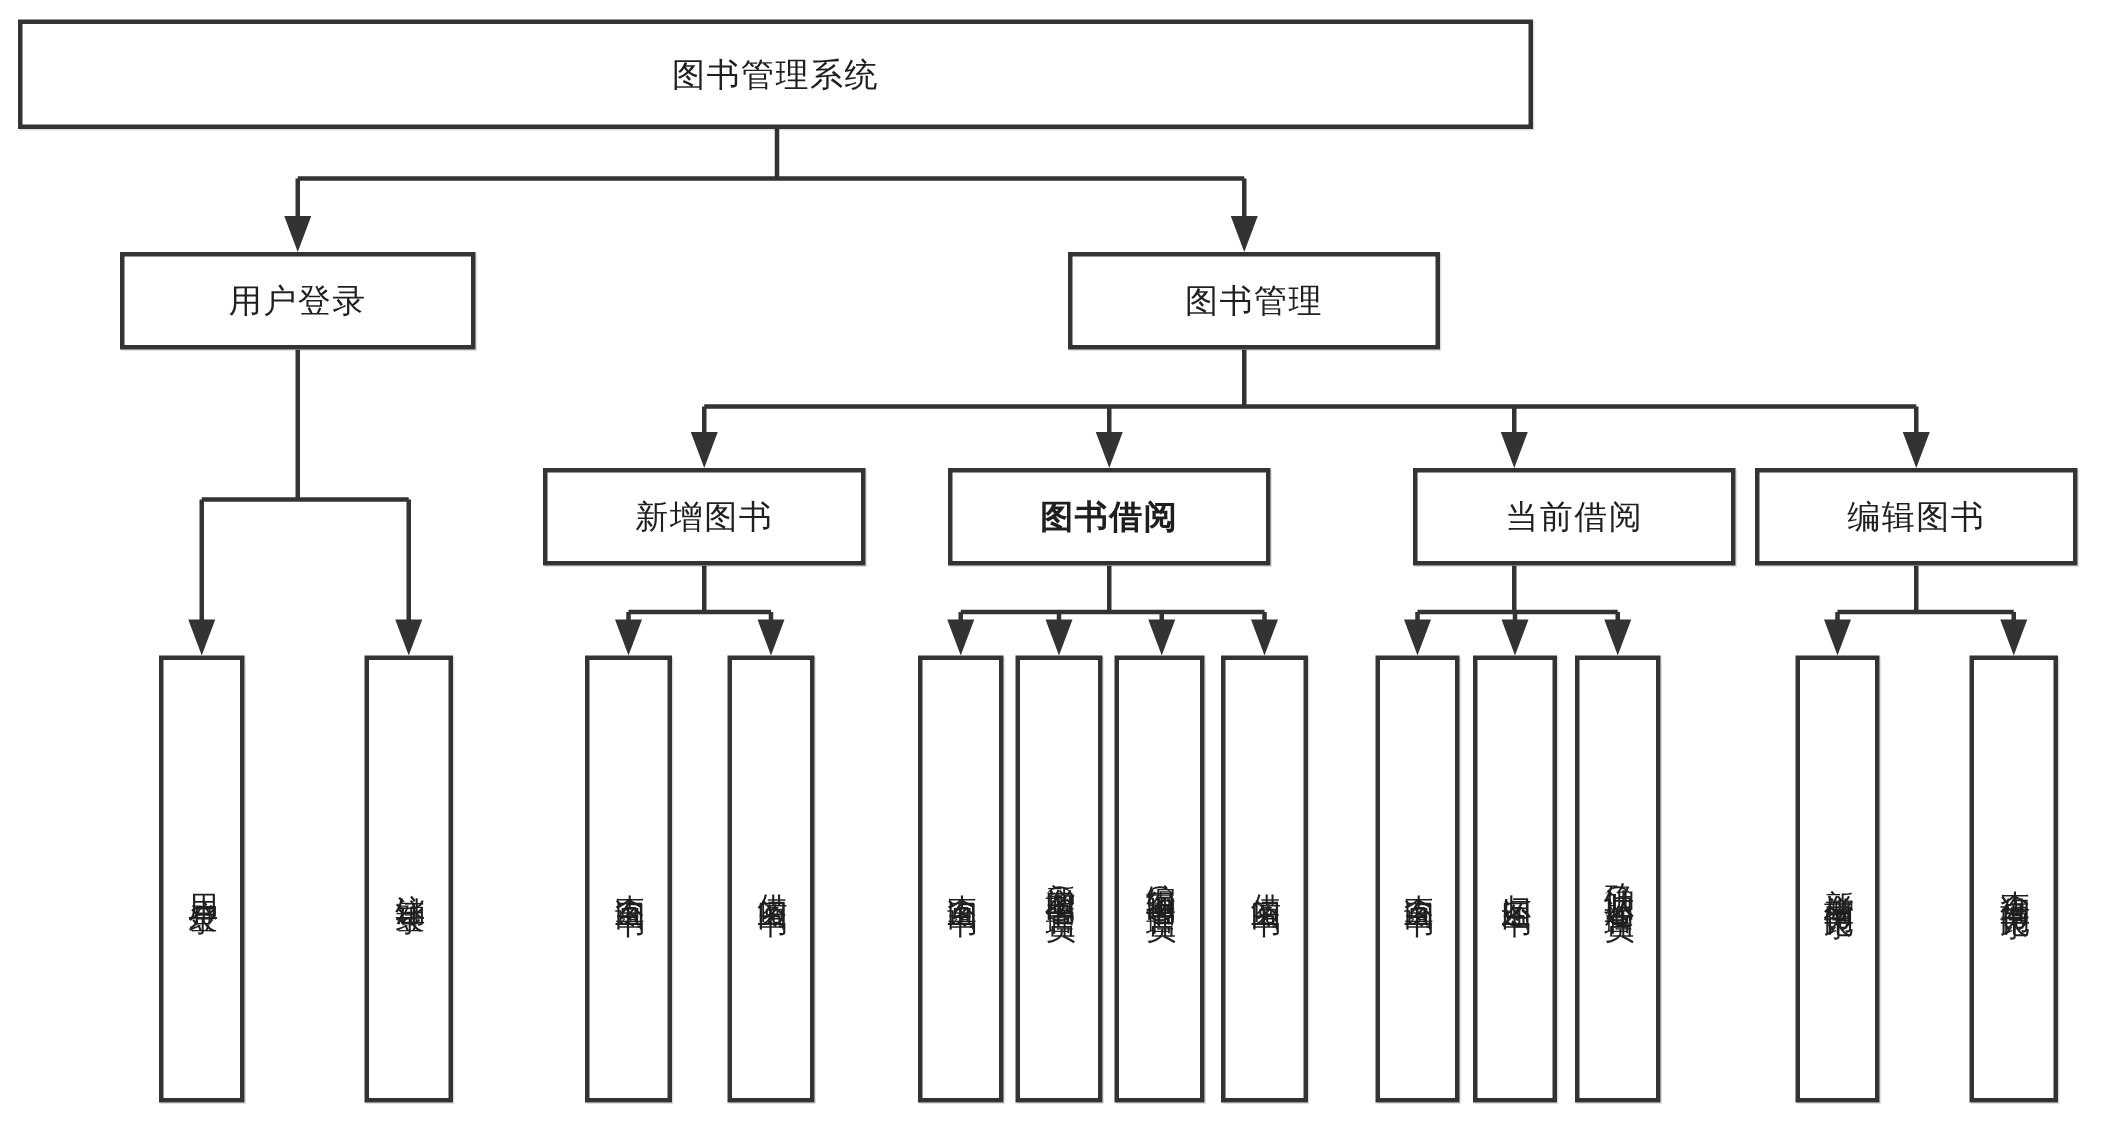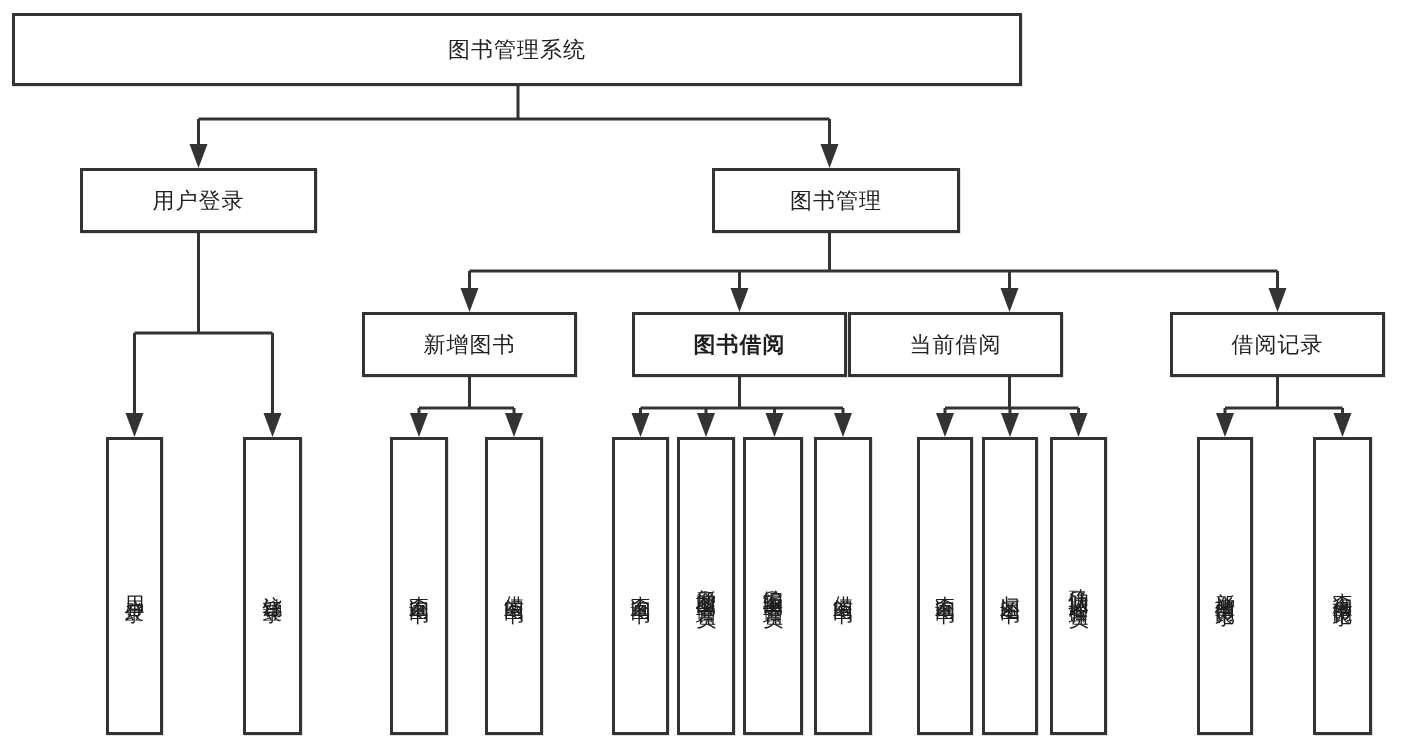--- a/index.html
+++ b/index.html
@@ -38,21 +38,21 @@
   }
   .hnode { font-size: 22px; letter-spacing: 1px; }
 
   .root-node  { left: 12px;  top: 13px;  width: 1010px; height: 73px; }
   .l2-a       { left: 80px;  top: 168px; width: 237px;  height: 65px; }
   .l2-b       { left: 712px; top: 168px; width: 248px;  height: 65px; }
 
   .l3 { top: 312px; height: 65px; width: 215px; }
   .l3-1 { left: 362px; }
   .l3-2 { left: 632px; font-weight: bold; }
-  .l3-3 { left: 848px; }
+  .l3-3 { left: 942px; }
   .l3-4 { left: 1170px; }
 
   .leaf { top: 437px; height: 298px; }
   .vtext {
     writing-mode: vertical-rl;
     text-orientation: mixed;
     font-size: 20px;
     line-height: 1.15;
     letter-spacing: 3px;
     color: var(--text);
@@ -144,21 +144,21 @@
   <div class="node hnode l3 l3-1">
     <span>新增图书</span>
   </div>
   <div class="node hnode l3 l3-2">
     <span>图书借阅</span>
   </div>
   <div class="node hnode l3 l3-3">
     <span>当前借阅</span>
   </div>
   <div class="node hnode l3 l3-4">
-    <span>借阅记录</span>
+    <span>编辑图书</span>
   </div>
 
   <div class="node leaf leaf-a1">
     <span class="vtext">用户登录</span>
   </div>
   <div class="node leaf leaf-a2">
     <span class="vtext">注销登录</span>
   </div>
 
   <div class="node leaf leaf-b1">

